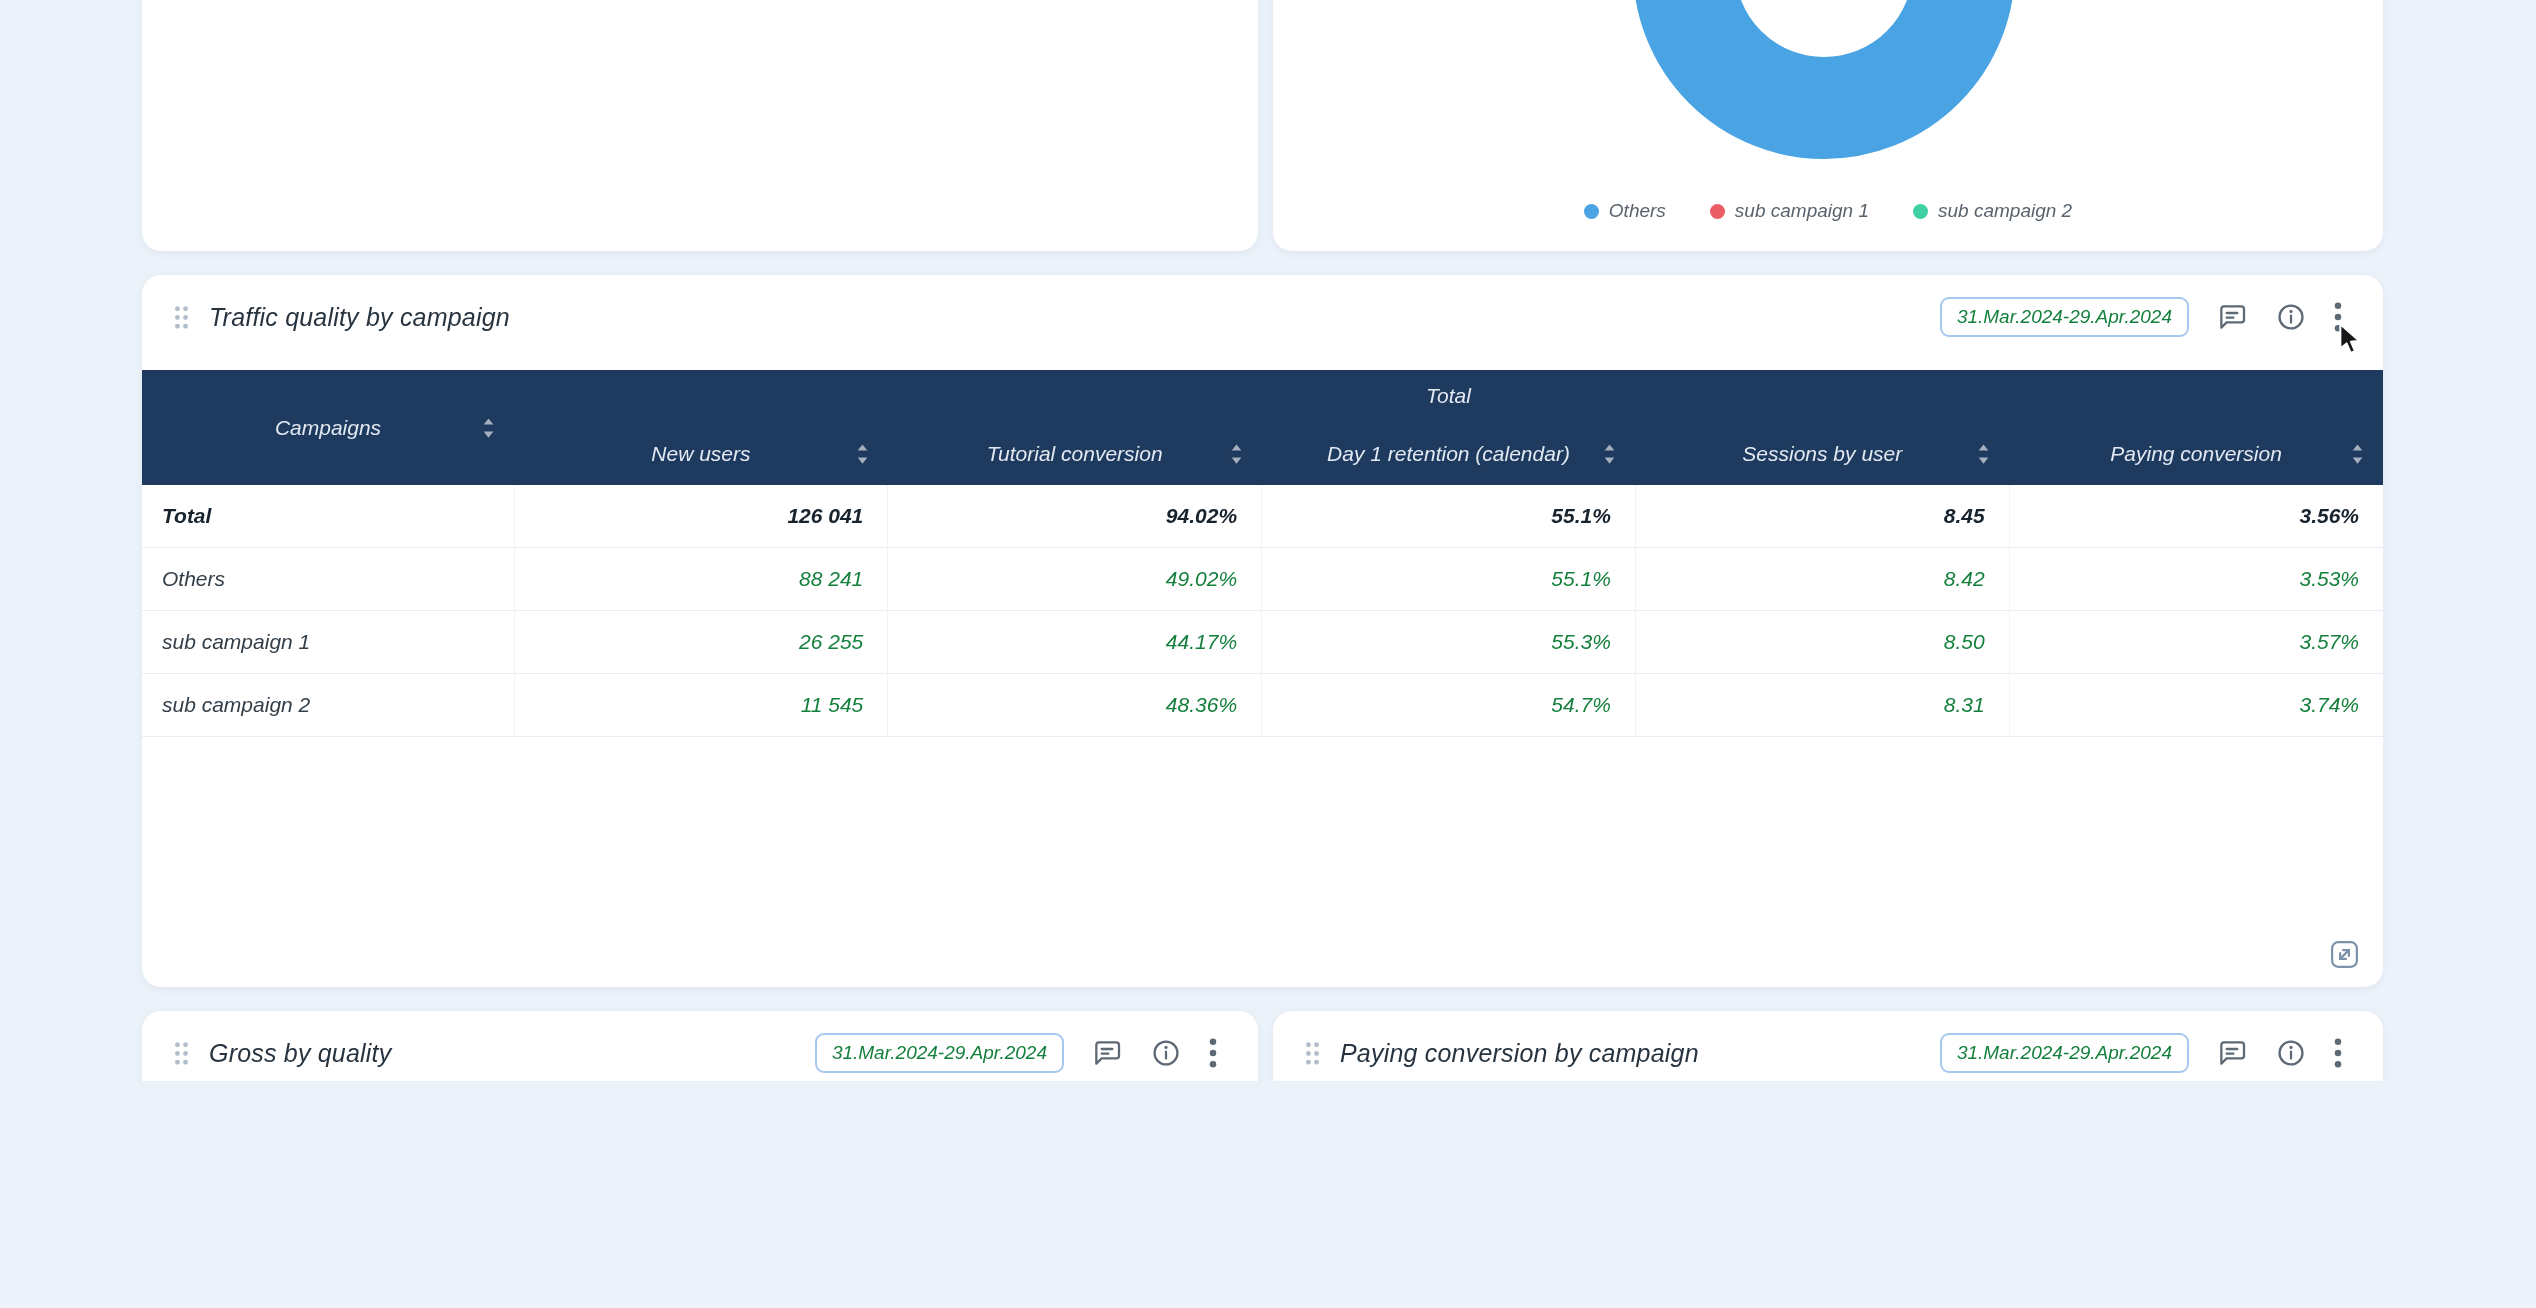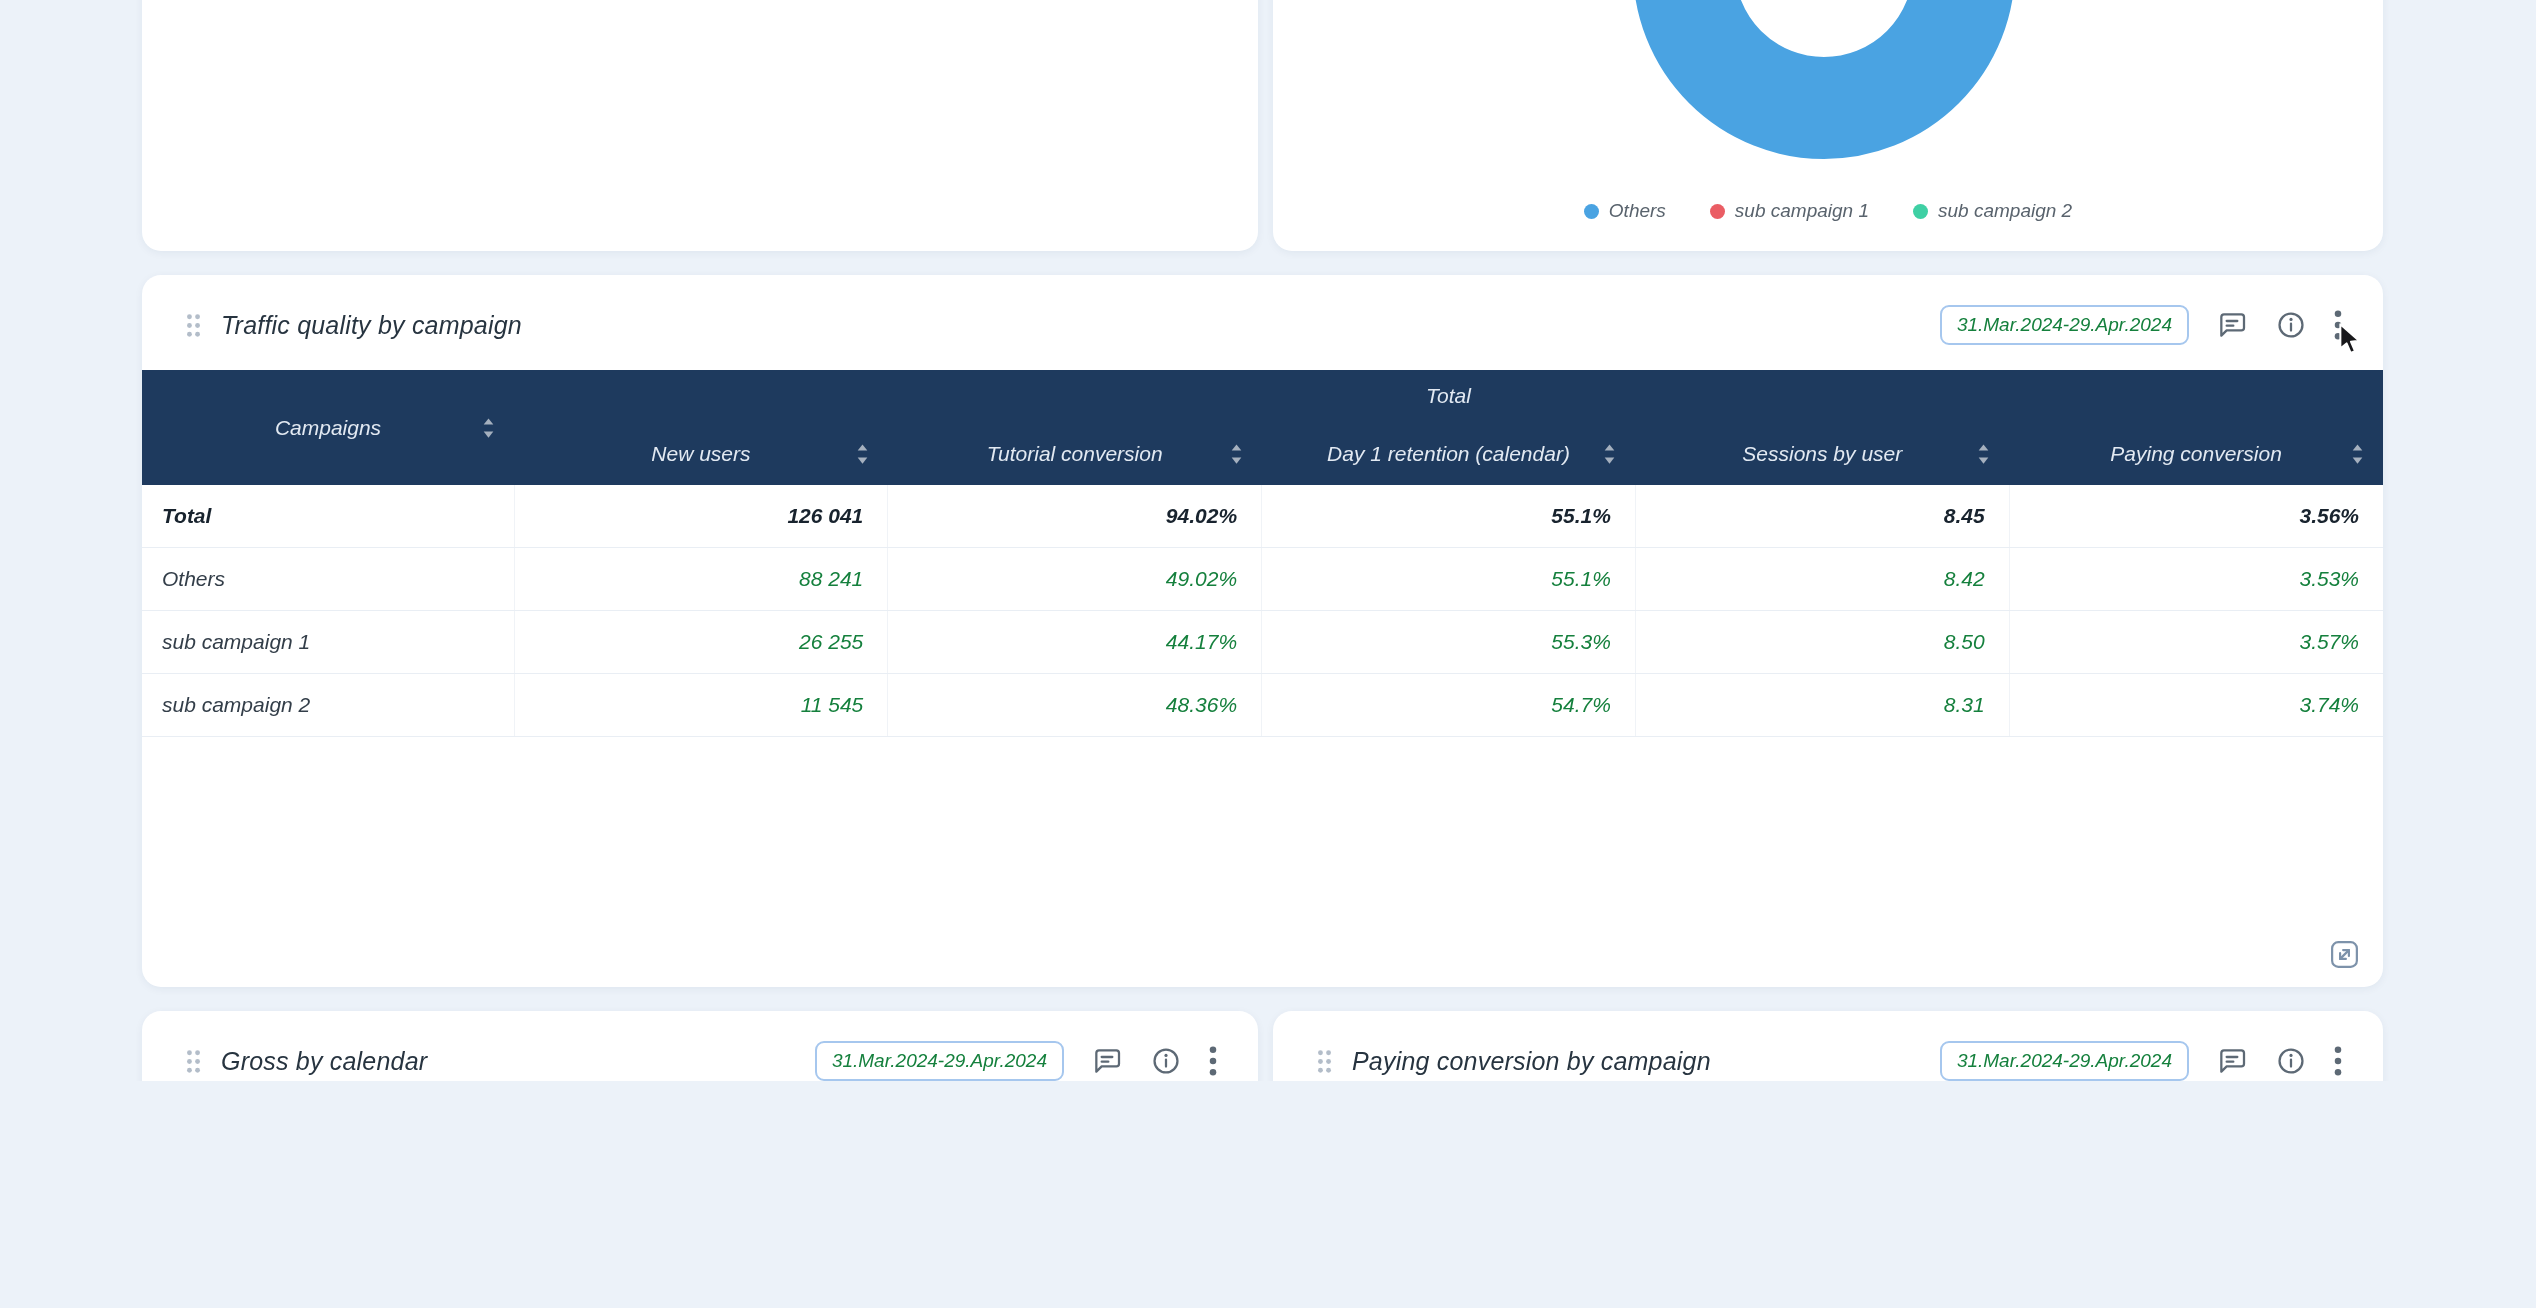--- a/index.html
+++ b/index.html
@@ -1,22 +1,22 @@
 <!DOCTYPE html>
 <html><head>
 <meta charset="utf-8">
 <style>
   html,body{margin:0;padding:0;}
   body{font-family:"Liberation Sans","DejaVu Sans",sans-serif;background:#ecf2f9;}
   .page{position:relative;width:2536px;height:1081px;overflow:hidden;background:#ecf2f9;font-style:italic;}
   .card{position:absolute;background:#fff;border-radius:19px;box-shadow:0 2px 8px rgba(24,49,83,.06);}
 
   
-  .card-header{position:absolute;top:0;left:12px;right:0;height:84px;display:flex;align-items:center;
-    padding:0 40px 0 30px;box-sizing:border-box;margin-top:8px;}
+  .card-header{position:absolute;top:0;left:0;right:0;height:84px;display:flex;align-items:center;
+    padding:0 40px 0 30px;box-sizing:border-box;}
   .drag-handle{display:flex;margin-right:18px;cursor:grab;}
   .card-title{font-size:25px;color:#273440;font-weight:500;letter-spacing:.2px;white-space:nowrap;}
   .header-right{margin-left:auto;display:flex;align-items:center;gap:26px;}
   .date-pill{border:2px solid #a6c7ee;border-radius:9px;color:#15803d;font-size:19px;
     padding:7px 15px;background:#fff;white-space:nowrap;cursor:pointer;}
   .icon-btn{display:flex;align-items:center;justify-content:center;background:none;border:none;
     padding:0;cursor:pointer;}
 
   
   .donut-svg{position:absolute;top:0;left:0;}
@@ -240,21 +240,21 @@
       <span class="drag-handle">
         <svg width="19" height="27" viewBox="0 0 14 20" fill="#b3bdc9">
             <circle cx="4" cy="3.5" r="1.8"></circle>
             <circle cx="10" cy="3.5" r="1.8"></circle>
             <circle cx="4" cy="10" r="1.8"></circle>
             <circle cx="10" cy="10" r="1.8"></circle>
             <circle cx="4" cy="16.5" r="1.8"></circle>
             <circle cx="10" cy="16.5" r="1.8"></circle>
           </svg>
       </span>
-      <span class="card-title">Gross by calendar</span>
+      <span class="card-title">Gross by quality</span>
       <div class="header-right">
         <span class="date-pill">31.Mar.2024-29.Apr.2024</span>
         <button class="icon-btn">
           <svg width="34" height="32" viewBox="0 0 24 24" fill="none" stroke="#5d6975" stroke-width="1.7" stroke-linecap="round" stroke-linejoin="round">
               <path d="M21 14a2 2 0 0 1-2 2H8l-4 4V6a2 2 0 0 1 2-2h13a2 2 0 0 1 2 2z"></path>
               <line x1="8" y1="9" x2="16" y2="9"></line>
               <line x1="8" y1="12.5" x2="13" y2="12.5"></line>
             </svg>
         </button>
         <button class="icon-btn">

